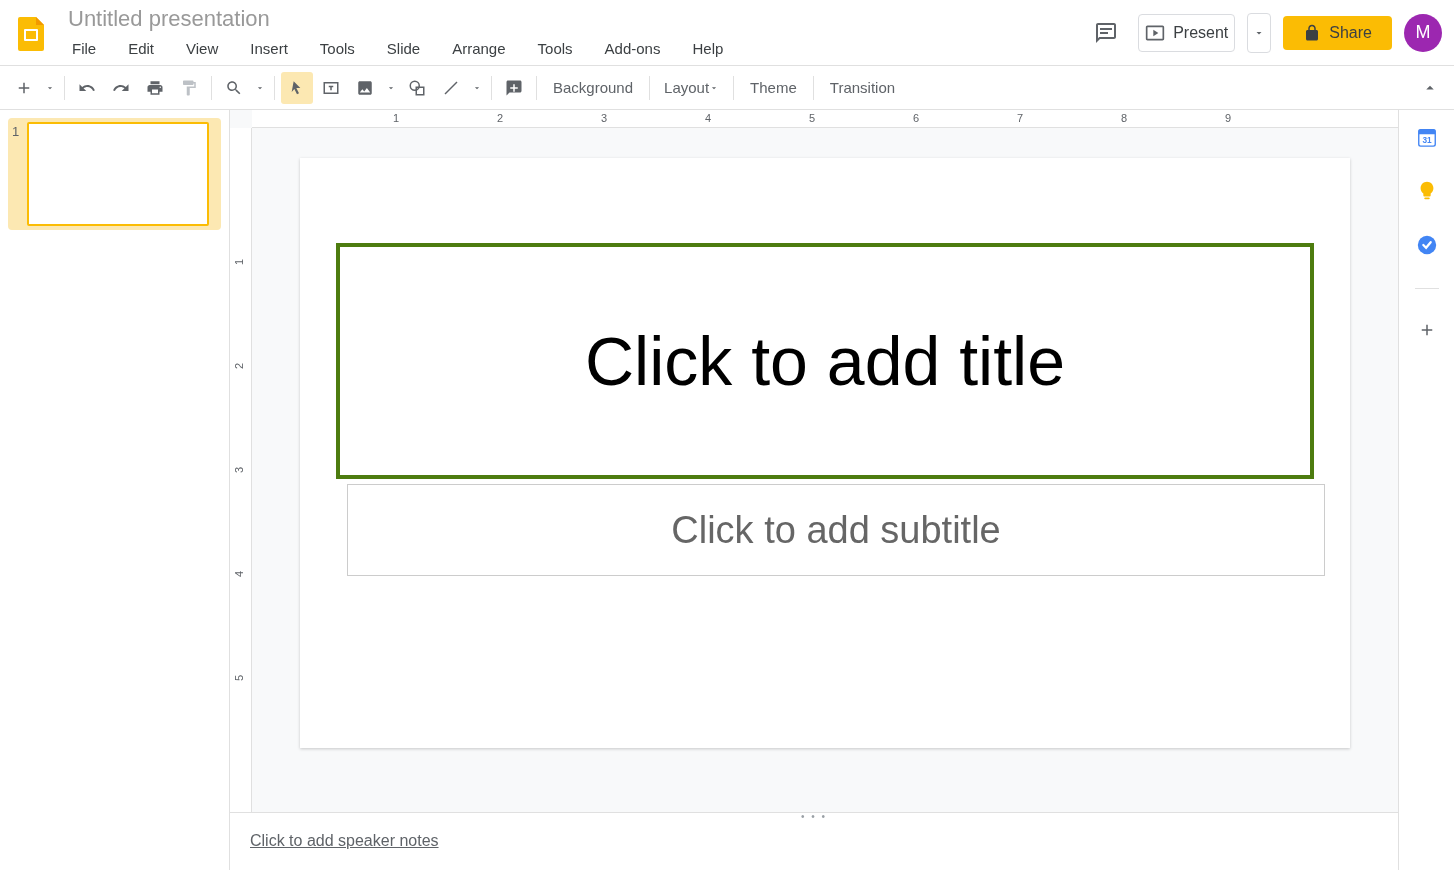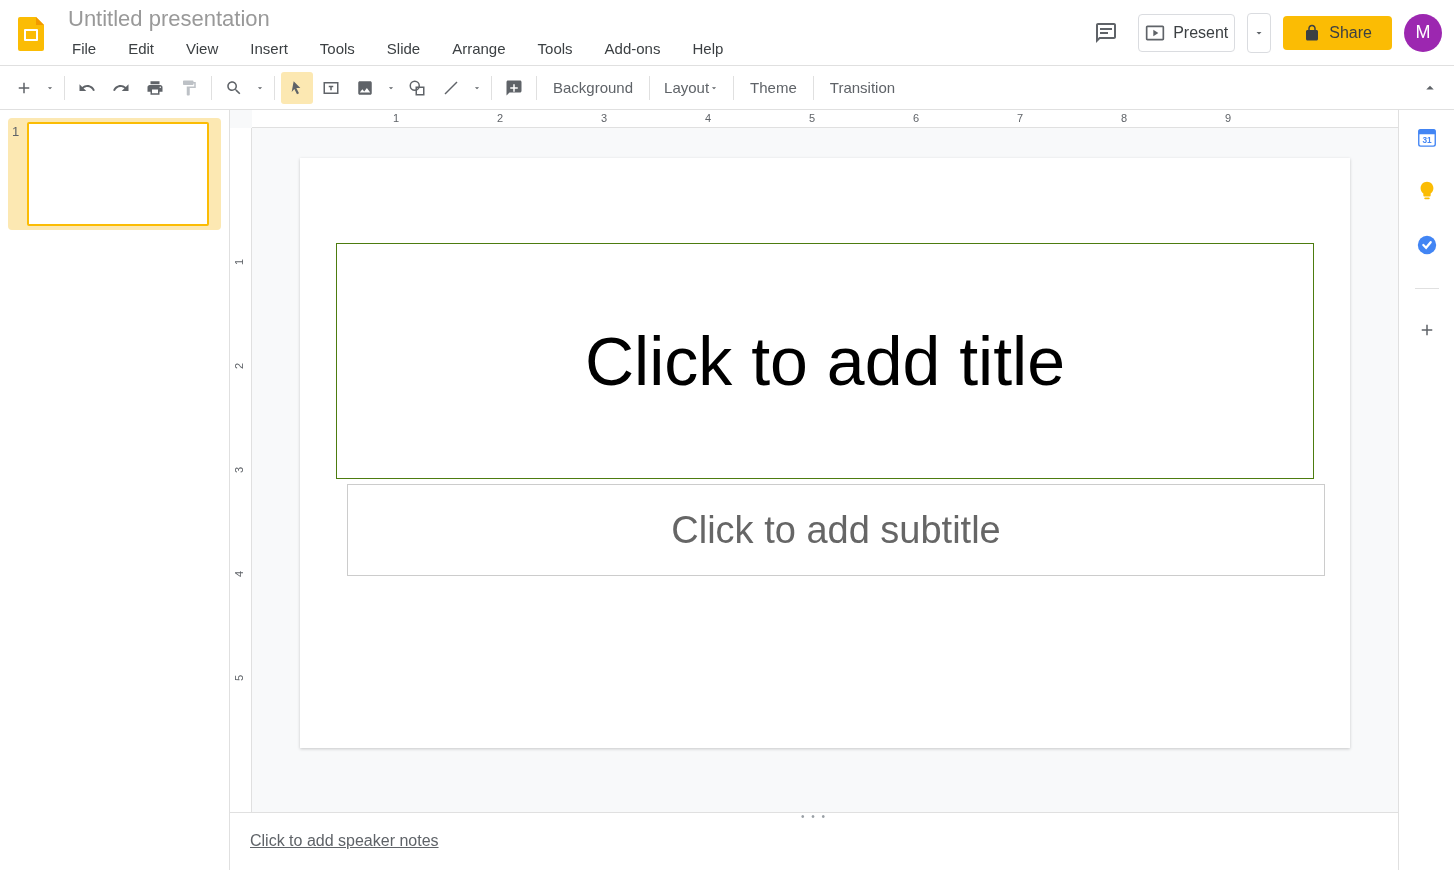--- a/index.html
+++ b/index.html
@@ -43,21 +43,21 @@
 
 .canvas-area { flex: 1; position: relative; background: #f8f9fa; display: flex; flex-direction: column; }
 .ruler-h { height: 18px; background: #fff; border-bottom: 1px solid #e0e0e0; position: relative; margin-left: 22px; }
 .ruler-h-marks { position: absolute; left: 40px; right: 0; top: 0; height: 100%; display: flex; }
 .ruler-mark { position: absolute; font-size: 11px; color: #5f6368; top: 2px; transform: translateX(-50%); }
 .canvas-body { flex: 1; display: flex; }
 .ruler-v { width: 22px; background: #fff; border-right: 1px solid #e0e0e0; position: relative; }
 .ruler-v-mark { position: absolute; font-size: 11px; color: #5f6368; left: 6px; transform: translateY(-50%) rotate(-90deg); }
 .slide-container { flex: 1; display: flex; justify-content: center; align-items: flex-start; padding: 30px; overflow: auto; }
 .slide { width: 1050px; height: 590px; background: #fff; box-shadow: 0 1px 3px rgba(0,0,0,0.2); position: relative; }
-.title-box { position: absolute; left: 36px; top: 85px; width: 978px; height: 236px; border: 1px solid #4d7c0f; display: flex; align-items: center; justify-content: center; }
+.title-box { position: absolute; left: 36px; top: 85px; width: 978px; height: 236px; border: 4px solid #4d7c0f; display: flex; align-items: center; justify-content: center; }
 .title-placeholder { font-size: 68px; color: #000; }
 .subtitle-box { position: absolute; left: 47px; top: 326px; width: 978px; height: 92px; border: 1px solid #ccc; display: flex; align-items: center; justify-content: center; }
 .subtitle-placeholder { font-size: 38px; color: #666; }
 
 
 .notes-divider { height: 8px; background: #fff; border-top: 1px solid #e0e0e0; display: flex; align-items: center; justify-content: center; cursor: ns-resize; }
 .notes-grip { color: #9aa0a6; font-size: 10px; letter-spacing: 2px; }
 .speaker-notes { height: 50px; background: #fff; padding: 12px 20px; font-size: 16px; color: #5f6368; text-decoration: underline; }
 
 

